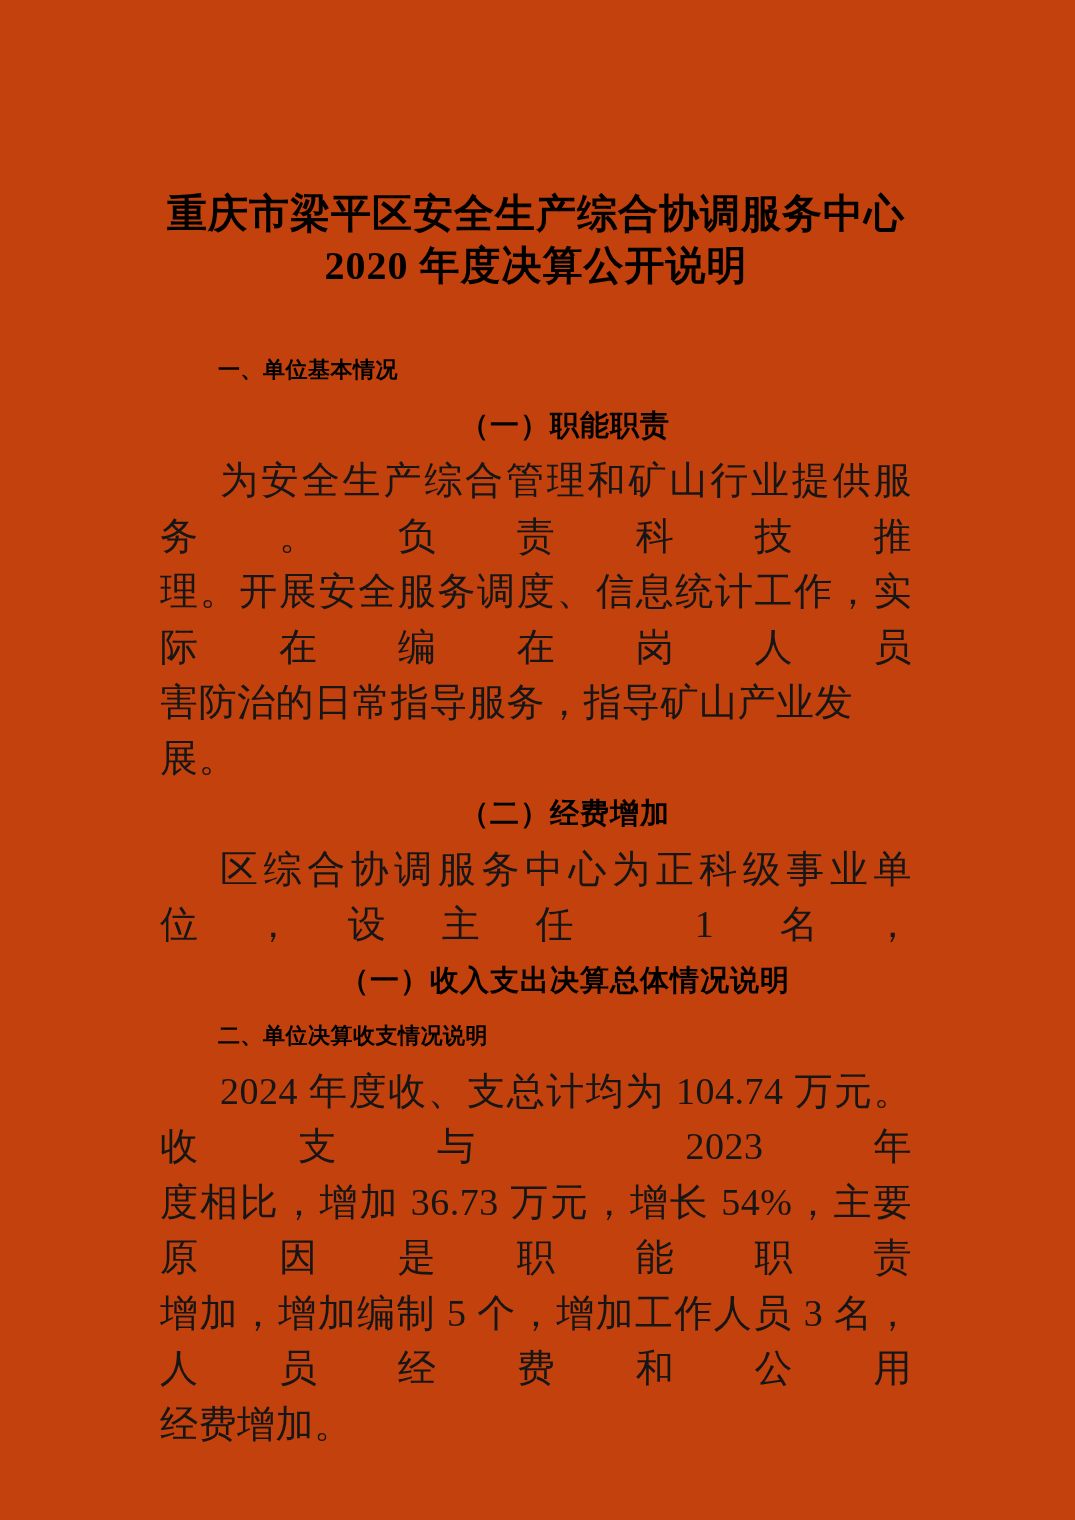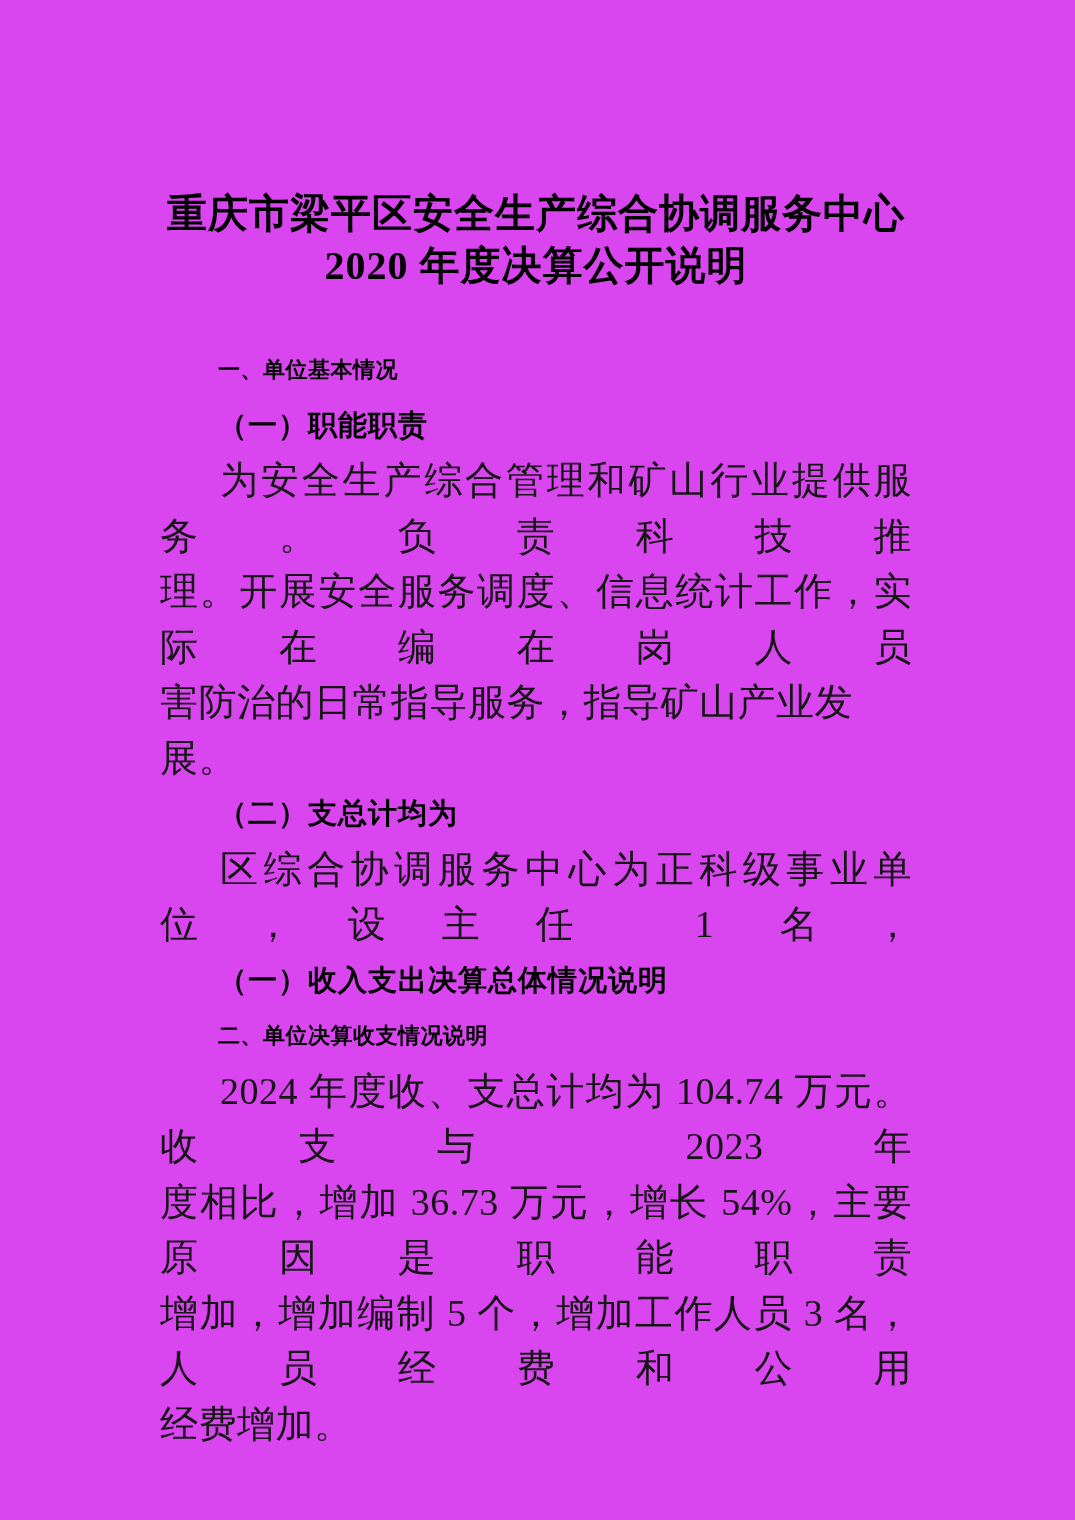--- a/index.html
+++ b/index.html
@@ -1,20 +1,20 @@
 <!DOCTYPE html>
 <html><head>
 <meta charset="utf-8">
 <style>
   html, body { margin: 0; padding: 0; background: #ffffff; }
   .page {
     position: relative;
     width: 1075px;
     height: 1520px;
-    background: #d946ef;
+    background: #c2410c;
     box-sizing: border-box;
     padding: 188px 163px 0 160px;
     overflow: hidden;
     font-family: "Liberation Serif", serif;
     color: #141414;
   }
   .title {
     text-align: center;
     font-family: "Liberation Serif", serif;
     font-weight: bold;
@@ -41,20 +41,21 @@
     padding-left: 58px;
     letter-spacing: 0.5px;
   }
   .h2 {
     font-family: "Liberation Serif", serif;
     font-weight: bold;
     font-size: 29px;
     color: #000000;
     padding-left: 58px;
     letter-spacing: 1px;
+    text-align: center;
   }
   .body { color: #161616; }
   .jst { text-align: justify; text-align-last: justify; }
   .ind { text-indent: 60px; }
 </style>
 </head>
 <body>
 
 <div class="page">
 
@@ -62,21 +63,21 @@
     <div class="t-line">重庆市梁平区安全生产综合协调服务中心</div>
     <div class="t-line">2020 年度决算公开说明</div>
   </div>
 
   <div class="content">
     <div class="ln h1">一、单位基本情况</div>
     <div class="ln h2">（一）职能职责</div>
     <div class="ln body jst ind">为安全生产综合管理和矿山行业提供服务。负责科技推</div>
     <div class="ln body jst">理。开展安全服务调度、信息统计工作，实际在编在岗人员</div>
     <div class="ln body">害防治的日常指导服务，指导矿山产业发展。</div>
-    <div class="ln h2">（二）支总计均为</div>
+    <div class="ln h2">（二）经费增加</div>
     <div class="ln body jst ind">区综合协调服务中心为正科级事业单位，设主任 1 名，</div>
     <div class="ln h2">（一）收入支出决算总体情况说明</div>
     <div class="ln h1">二、单位决算收支情况说明</div>
     <div class="ln body jst ind">2024 年度收、支总计均为 104.74 万元。收支与 2023 年</div>
     <div class="ln body jst">度相比，增加 36.73 万元，增长 54%，主要原因是职能职责</div>
     <div class="ln body jst">增加，增加编制 5 个，增加工作人员 3 名，人员经费和公用</div>
     <div class="ln body">经费增加。</div>
 
   </div>
 

